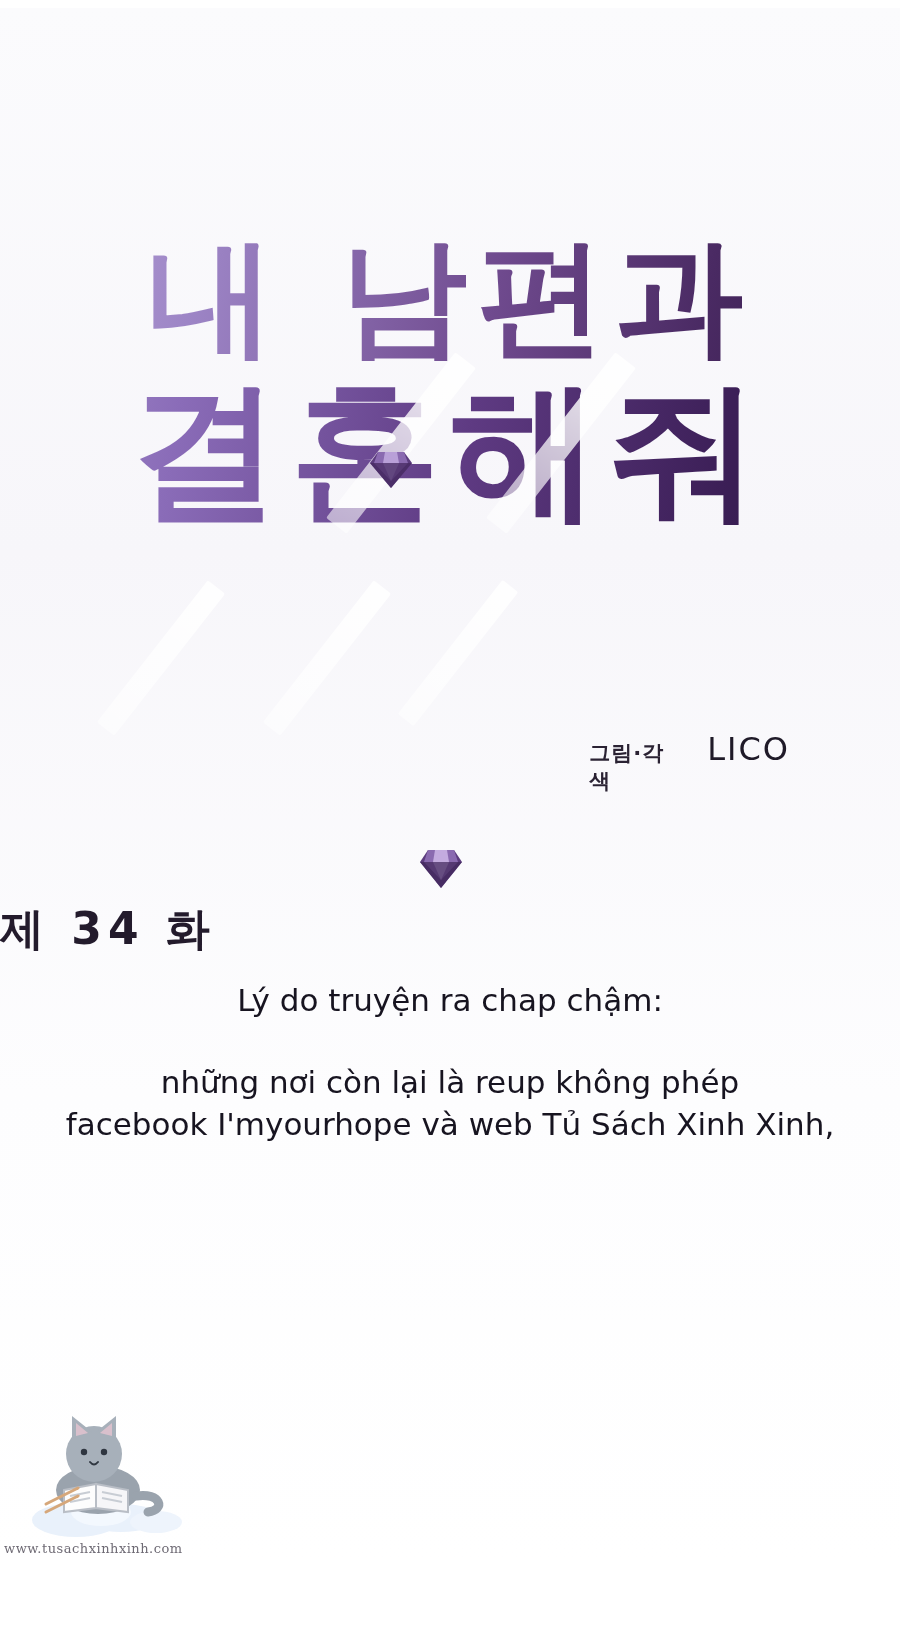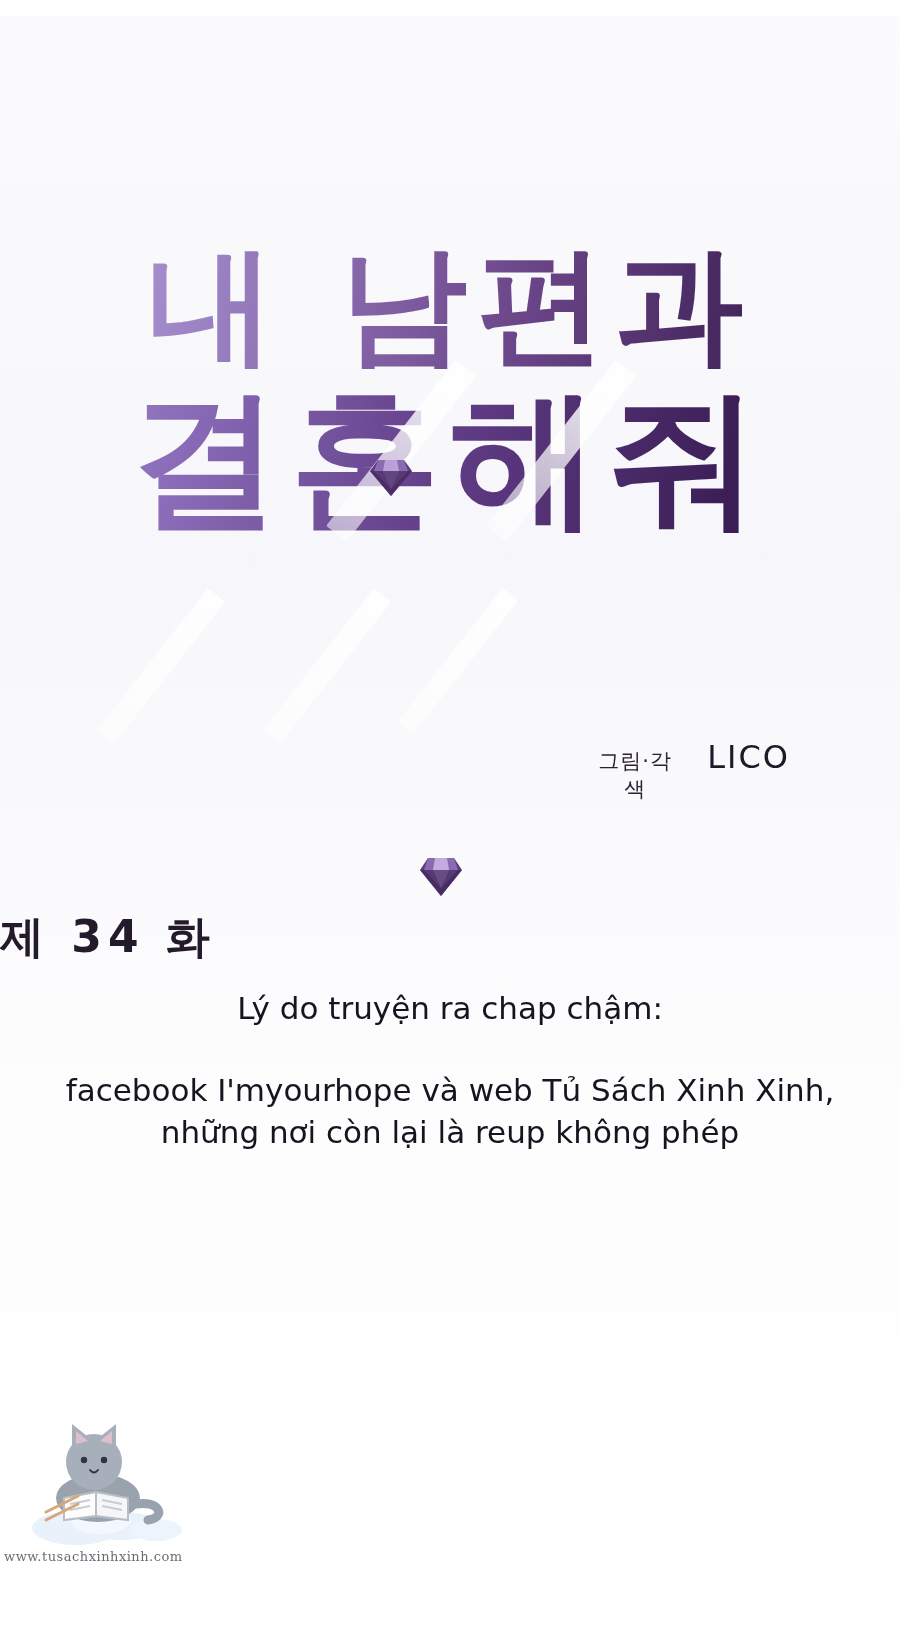--- a/index.html
+++ b/index.html
@@ -7,21 +7,21 @@
     padding: 0;
     background: #ffffff;
   }
   body {
     font-family: "Liberation Sans", sans-serif;
   }
   .page {
     position: relative;
     width: 900px;
     height: 1552px;
-    margin: 16px auto;
+    margin: 8px auto;
     background: linear-gradient(180deg, #fbfbfd 0%, #f7f6fa 35%, #fdfdfe 70%, #ffffff 100%);
     overflow: hidden;
   }
 
   
   .title-block {
     position: absolute;
     top: 225px;
     left: 0;
     width: 900px;
@@ -86,23 +86,23 @@
     font-family: "DejaVu Sans", sans-serif;
     color: #2a2233;
   }
   .credit-row {
     display: flex;
     align-items: baseline;
     margin-bottom: 12px;
   }
   .credit-label {
     font-size: 21px;
-    font-weight: 400;
+    font-weight: 700;
     width: 92px;
-    text-align: center;
+    text-align: left;
     letter-spacing: 1px;
   }
   .credit-value {
     font-size: 32px;
     margin-left: 26px;
     letter-spacing: 2px;
     color: #1f1a28;
   }
 
   
@@ -193,22 +193,22 @@
     <polygon points="10,4 36,4 44,16 23,42 2,16" fill="#5c3c7e"></polygon>
     <polygon points="10,4 36,4 40,16 23,34 6,16" fill="#8a6ab0"></polygon>
     <polygon points="17,4 29,4 31,16 23,34 15,16" fill="#c3abdf"></polygon>
     <polygon points="2,16 44,16 23,42" fill="#3f2559" opacity="0.7"></polygon>
   </svg>
   <div class="episode">제 34 화</div>
 
   <div class="notice">
     <p>Lý do truyện ra chap chậm:</p>
     <div class="spacer"></div>
+    <p>những nơi còn lại là reup không phép</p>
     <p>facebook I'myourhope và web Tủ Sách Xinh Xinh,</p>
-    <p>những nơi còn lại là reup không phép</p>
   </div>
 
   <svg class="watermark" viewBox="0 0 230 160">
 
     <ellipse cx="60" cy="128" rx="44" ry="17" fill="#e9f1fb"></ellipse>
     <ellipse cx="105" cy="126" rx="38" ry="14" fill="#e9f1fb"></ellipse>
     <ellipse cx="140" cy="130" rx="26" ry="11" fill="#eef4fc"></ellipse>
     <ellipse cx="85" cy="120" rx="30" ry="14" fill="#f3f8fe"></ellipse>
 
     <ellipse cx="82" cy="98" rx="42" ry="24" fill="#9aa3ad"></ellipse>

